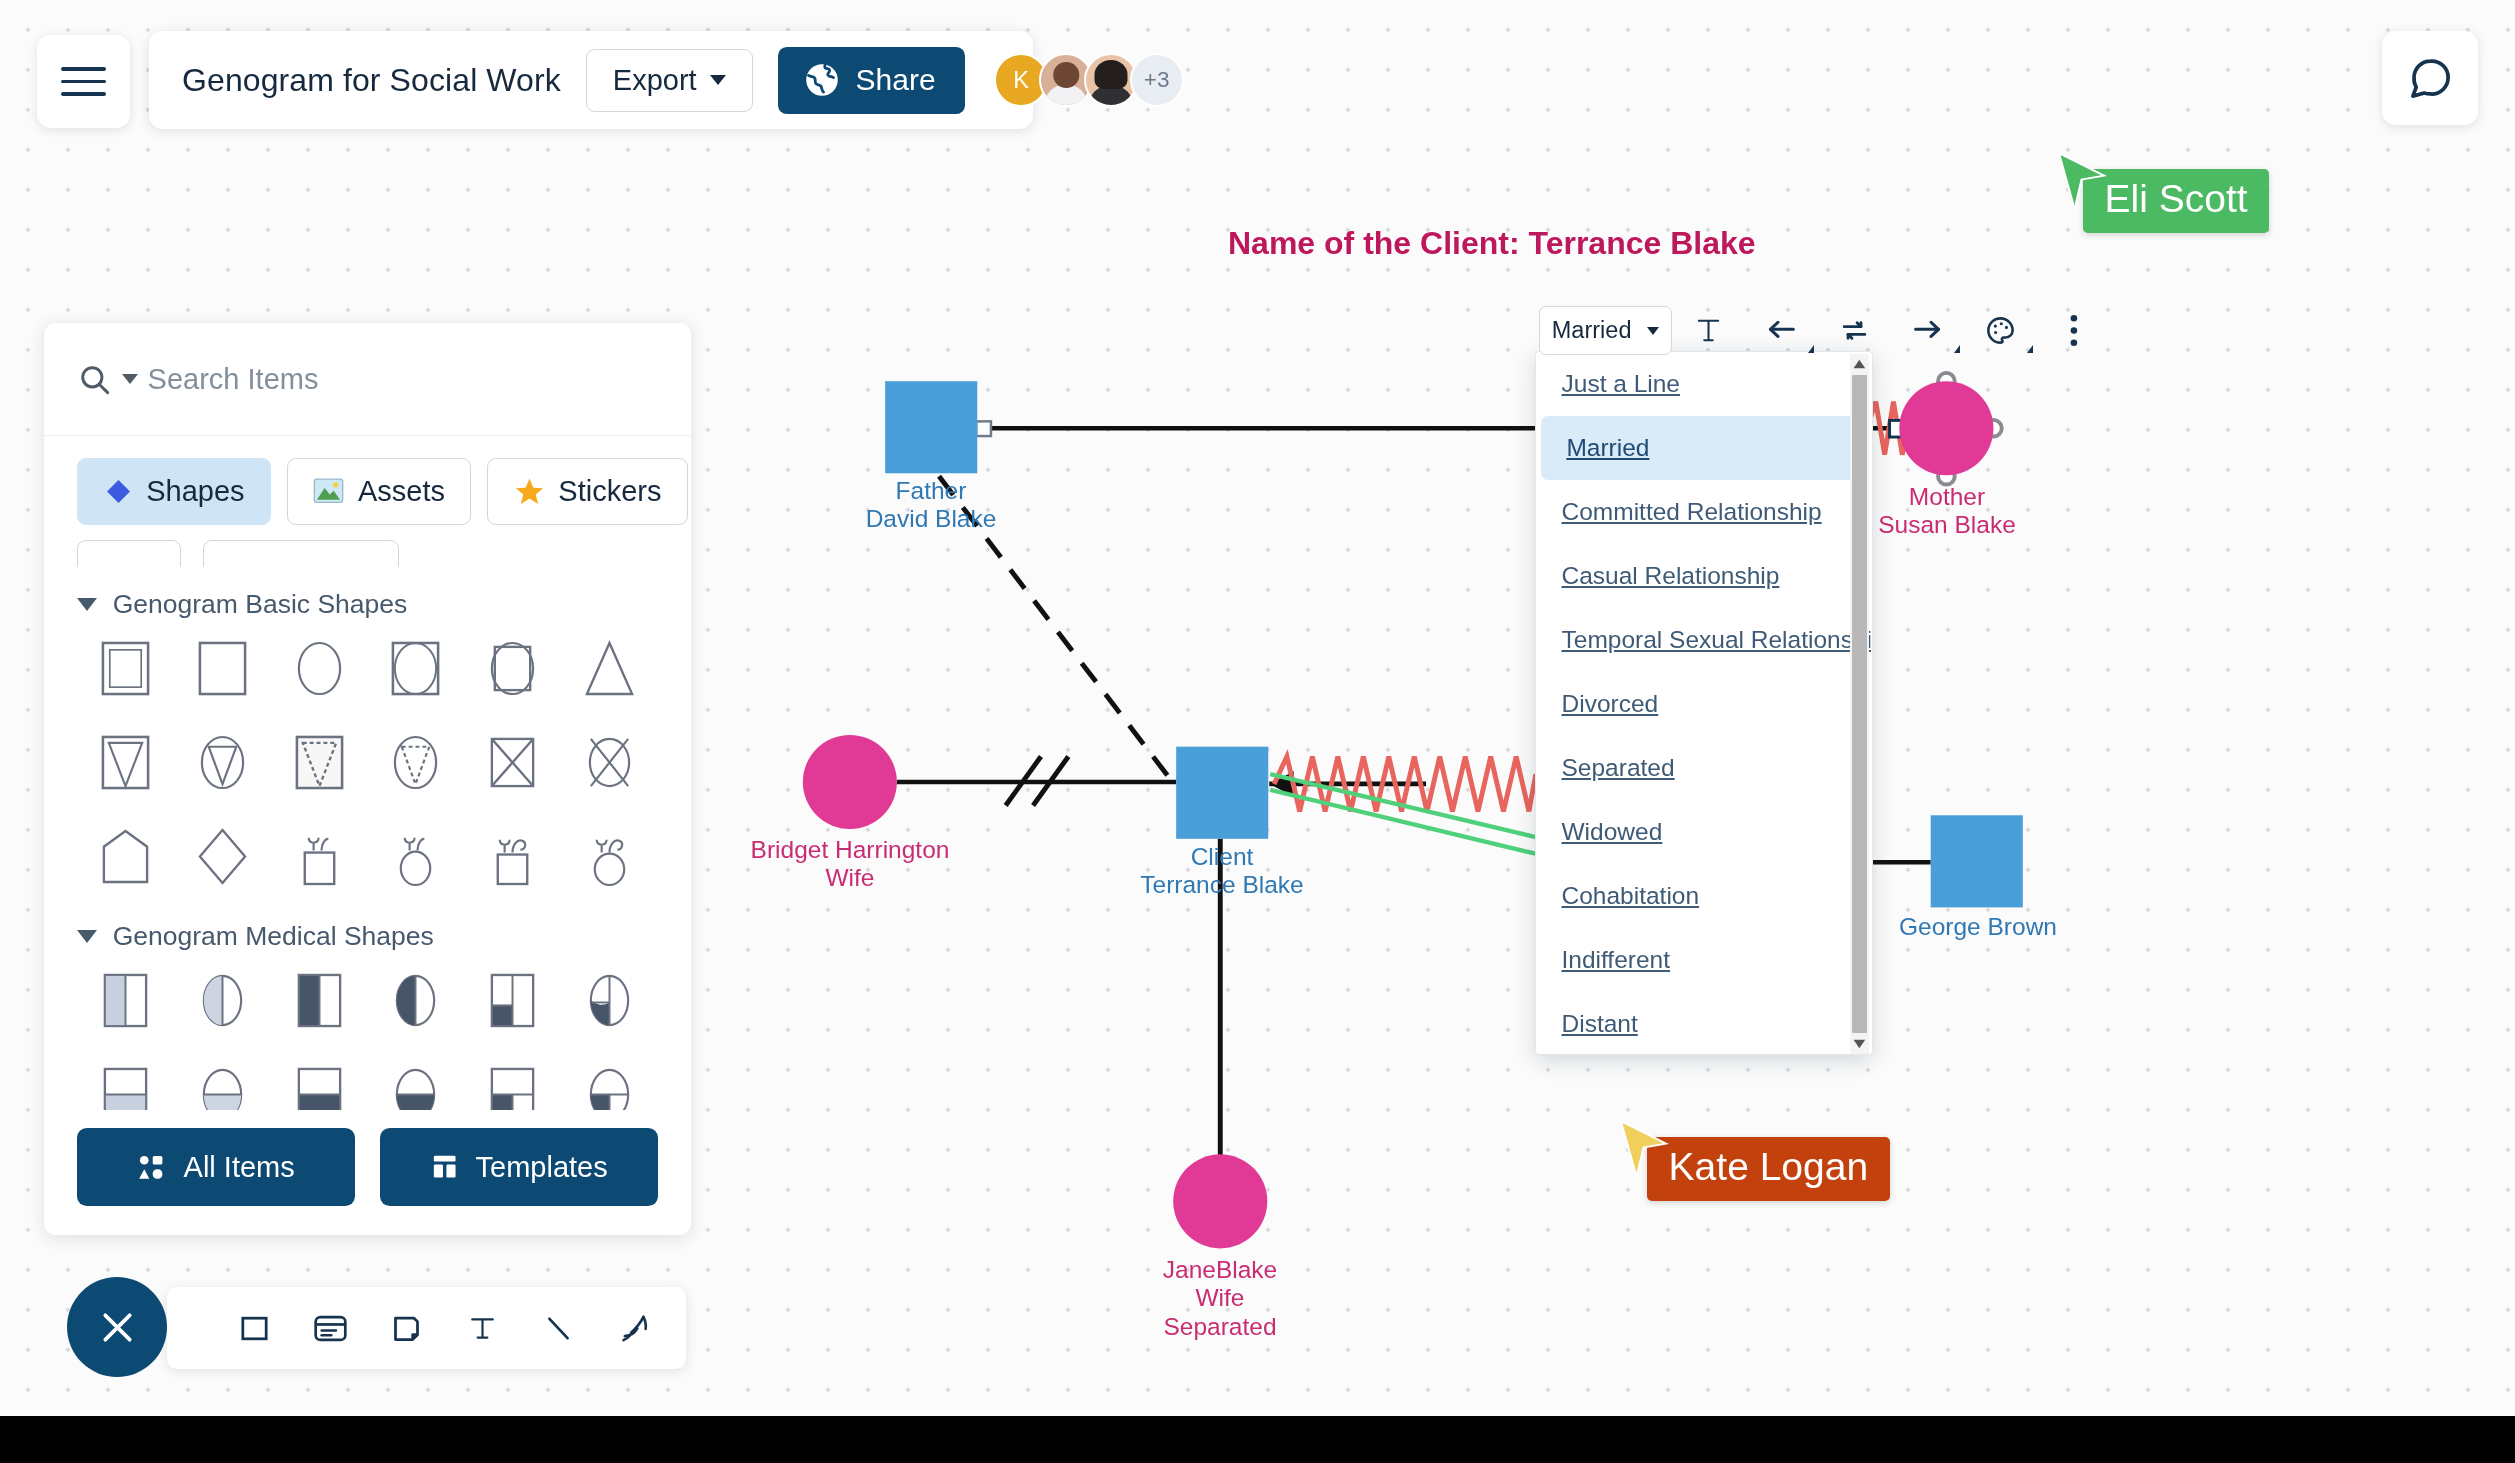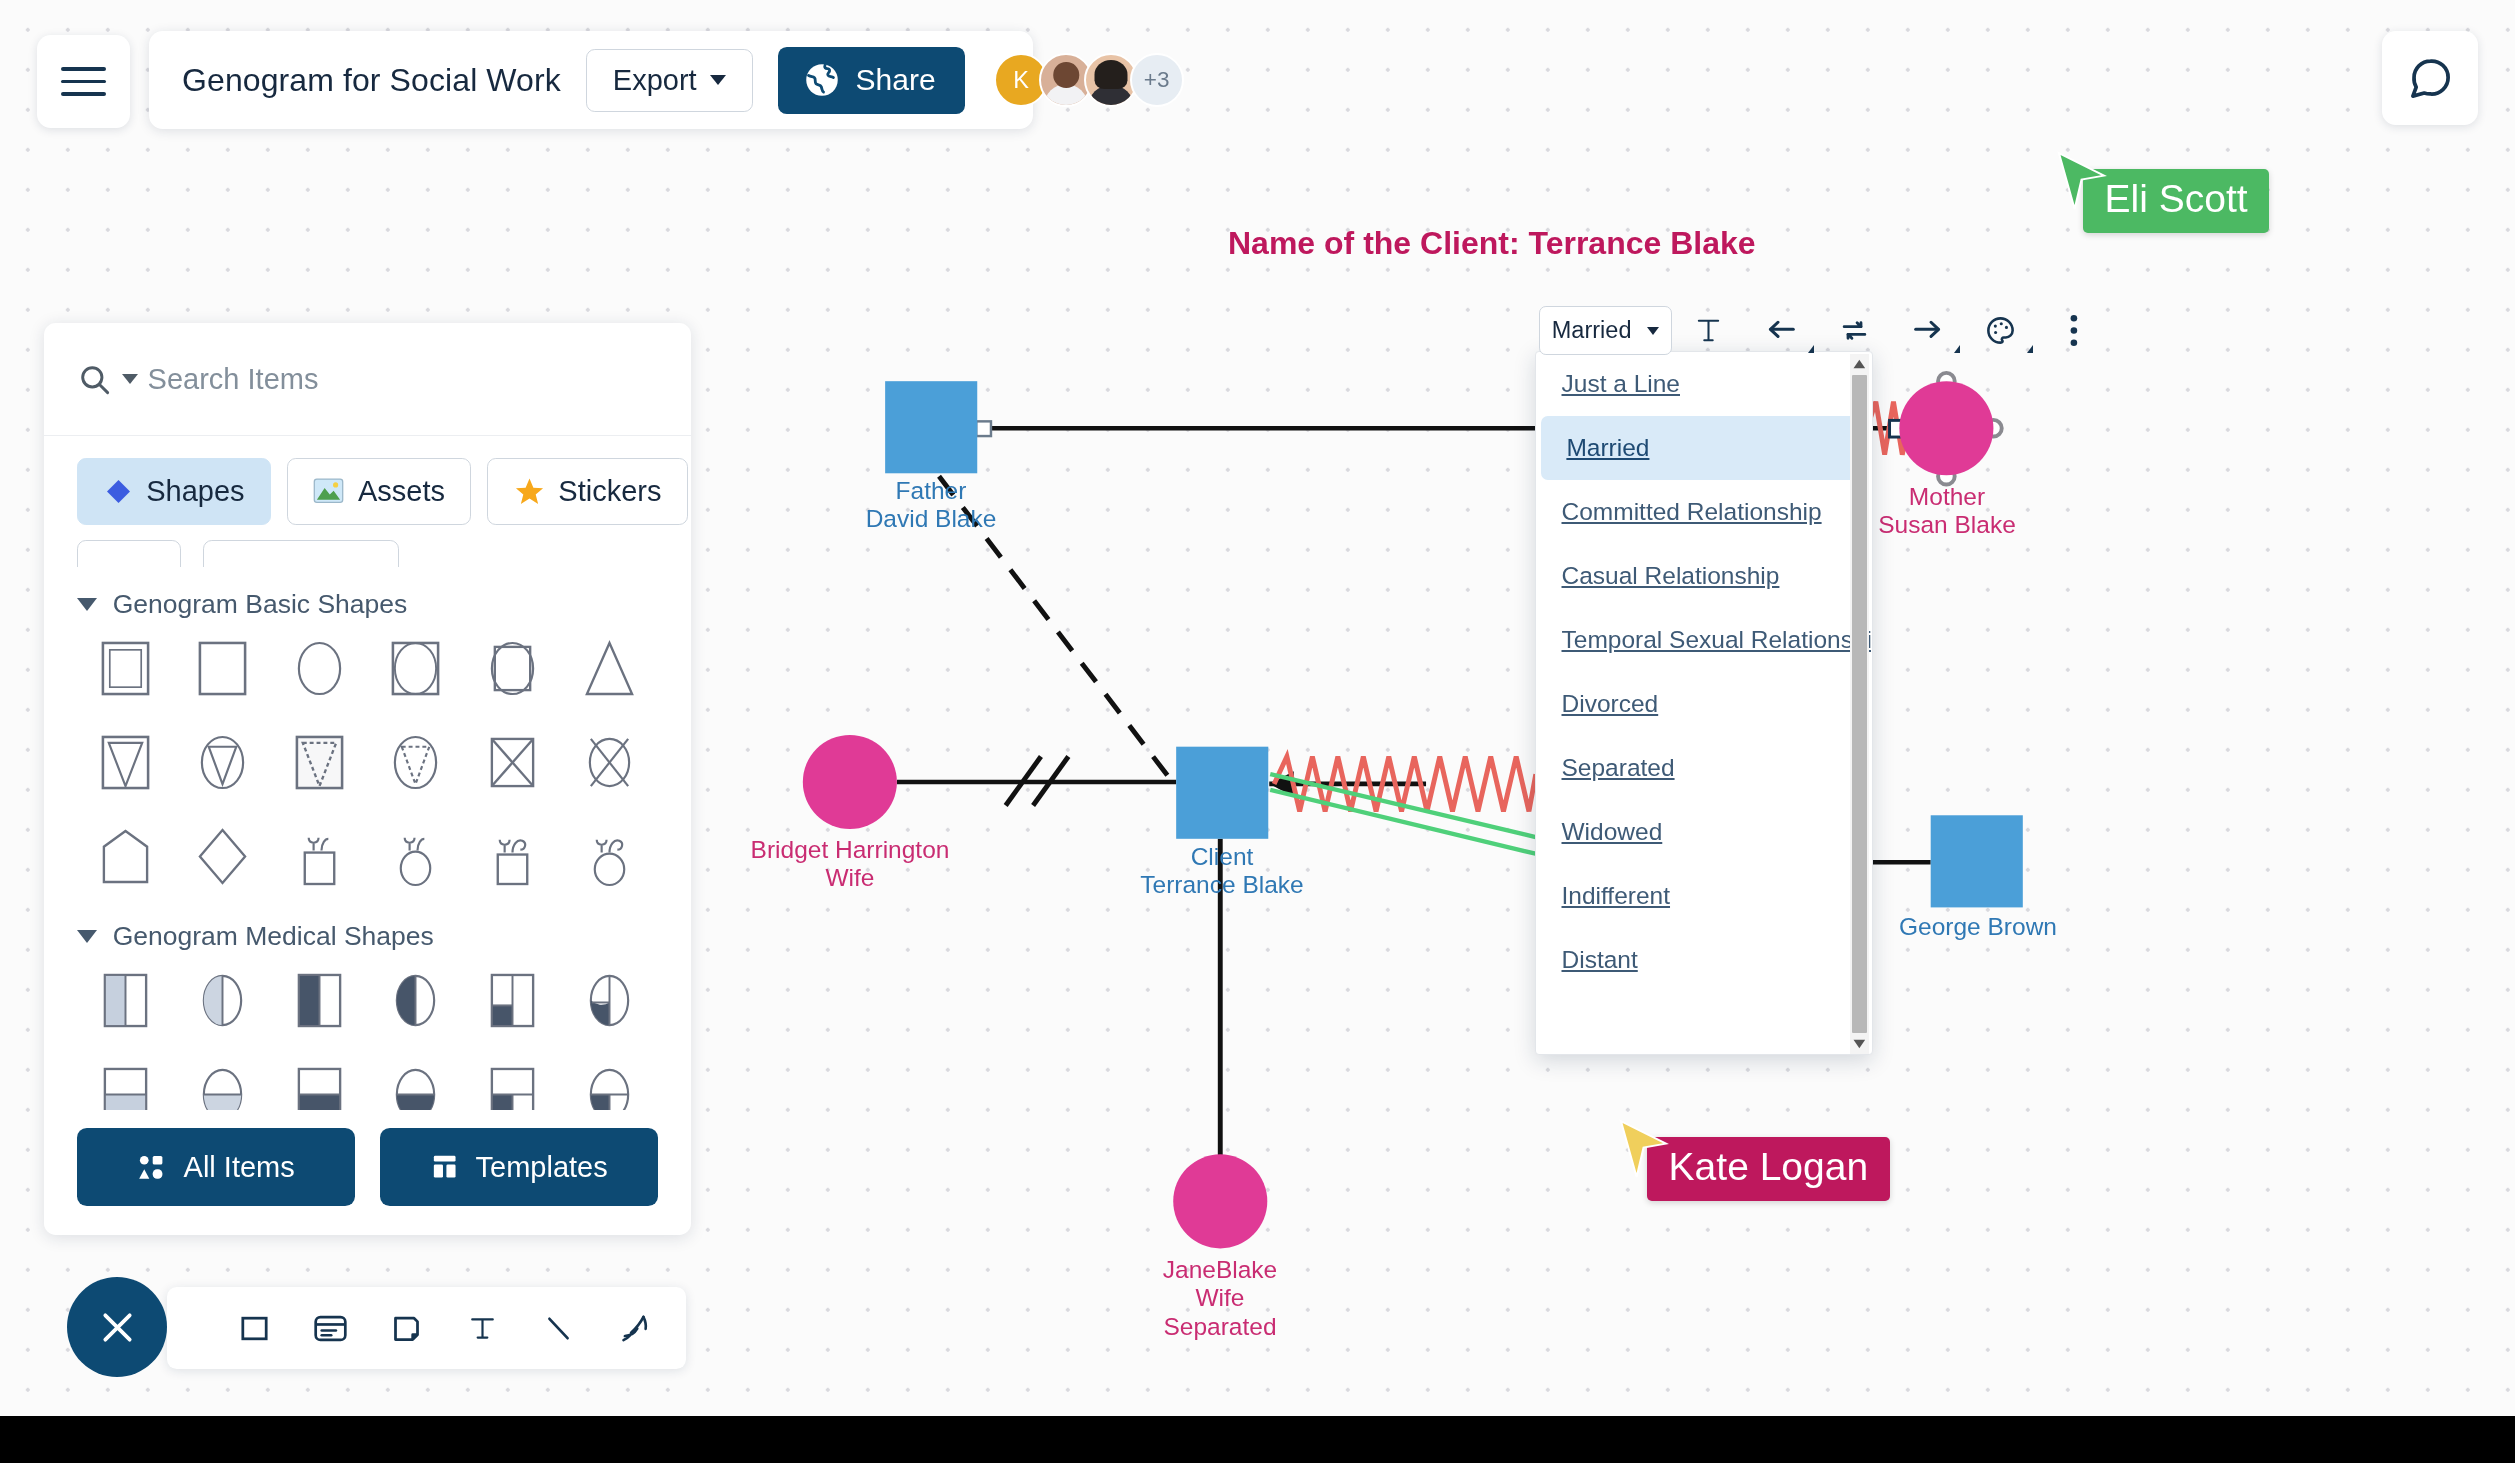--- a/index.html
+++ b/index.html
@@ -643,20 +643,21 @@
 <div id="rel-dropdown">
   <div id="rel-list">
     <div class="rel-item">Just a Line</div>
     <div class="rel-item selected">Married</div>
     <div class="rel-item">Committed Relationship</div>
     <div class="rel-item">Casual Relationship</div>
     <div class="rel-item">Temporal Sexual Relationship</div>
     <div class="rel-item">Divorced</div>
     <div class="rel-item">Separated</div>
     <div class="rel-item">Widowed</div>
+    <div class="rel-item">Cohabitation</div>
     <div class="rel-item">Indifferent</div>
     <div class="rel-item">Distant</div>
 
     <div id="rel-scrollbar">
       <div class="sb-arrow">
         <svg width="12.7" height="9.8" viewBox="0 0 12 9" fill="#555">
             <polygon points="6,0.5 11.5,8.5 0.5,8.5"></polygon>
           </svg>
       </div>
       <div id="sb-thumb"></div>
@@ -673,21 +674,21 @@
   <svg class="collab-cursor" style="left:-27.4px; top:-17.6px;" width="51" height="61" viewBox="0 0 26 31">
     <polygon points="1.5,1 24.5,12.5 13,14.5 9.5,29.5" fill="#4cb963" stroke="#ffffff" stroke-width="1"></polygon>
   </svg>
   <div class="collab-label" style="background:#4cb963;">Eli Scott</div>
 </div>
 
 <div class="collab" style="left:1647px; top:1137px;">
   <svg class="collab-cursor" style="left:-29px; top:-17.6px;" width="51" height="61" viewBox="0 0 26 31">
     <polygon points="1.5,1 24.5,12.5 13,14.5 9.5,29.5" fill="#f0cf5c" stroke="#ffffff" stroke-width="1"></polygon>
   </svg>
-  <div class="collab-label" style="background:#be185d;">Kate Logan</div>
+  <div class="collab-label" style="background:#c2410c;">Kate Logan</div>
 </div>
 
 <div id="bottom-toolbar">
   <div class="tool-icon">
     <svg width="33" height="33" viewBox="0 0 24 24" fill="none" stroke="#16344f" stroke-width="2">
         <rect x="3.5" y="4.5" width="17" height="15"></rect>
       </svg>
   </div>
   <div class="tool-icon">
     <svg width="35" height="33" viewBox="0 0 26 22" fill="none" stroke="#16344f" stroke-width="2">

